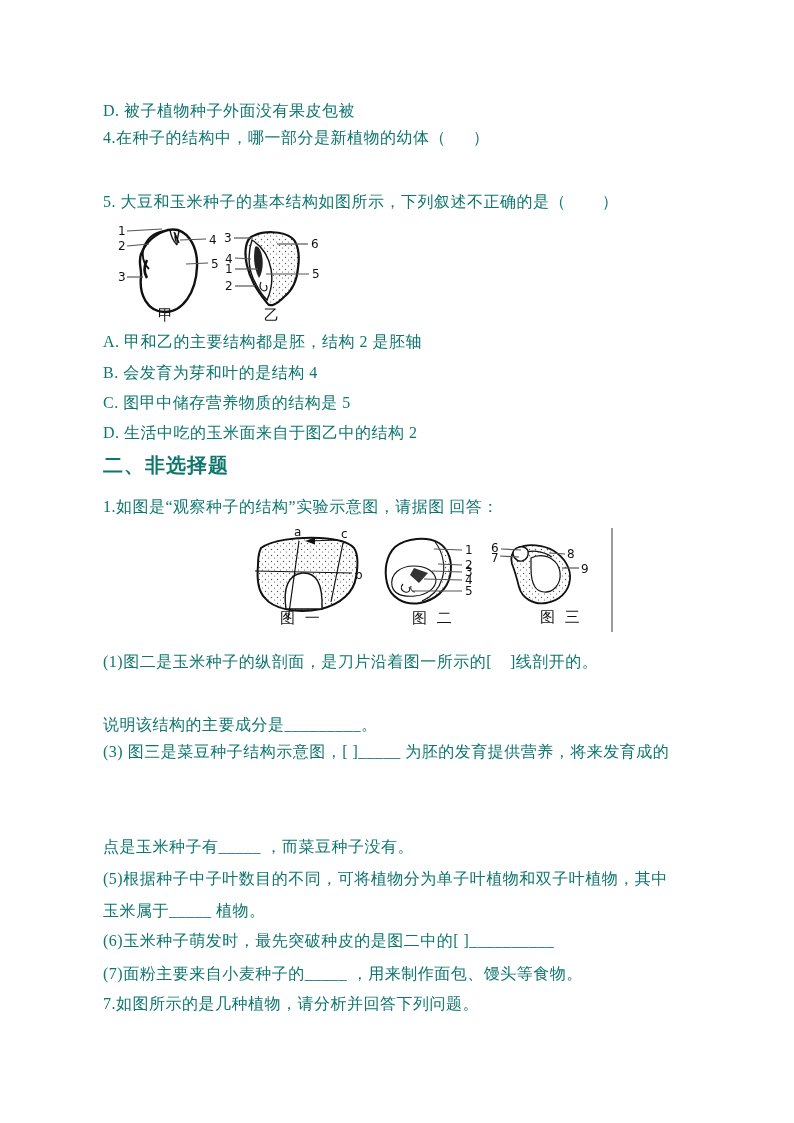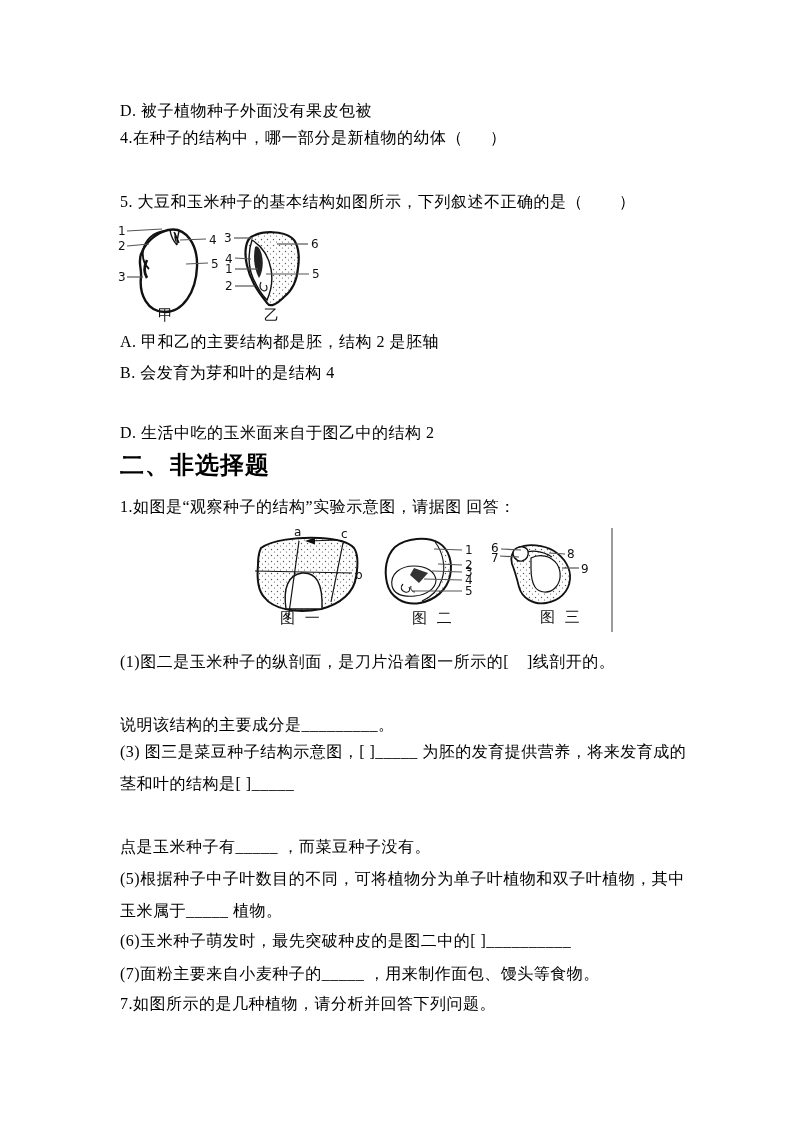--- a/index.html
+++ b/index.html
@@ -1,21 +1,21 @@
 <!DOCTYPE html>
 <html><head>
 <meta charset="utf-8">
 <style>
   html,body{margin:0;padding:0;}
   body{width:794px;height:1123px;background:#ffffff;position:relative;
        font-family:"Liberation Serif","DejaVu Serif",serif;color:#1a1a1a;}
   .page{position:absolute;left:0;top:0;width:794px;height:1123px;background:#fff;overflow:hidden;}
-  .tl{position:absolute;left:120px;font-size:16px;line-height:22px;white-space:pre;
-      color:#000000;letter-spacing:0.5px;}
-  .heading{font-weight:bold;font-size:24px;letter-spacing:1px;}
+  .tl{position:absolute;left:103px;font-size:16px;line-height:22px;white-space:pre;
+      color:#0f766e;letter-spacing:0.5px;}
+  .heading{font-weight:bold;font-size:20px;letter-spacing:1px;}
   .fig{position:absolute;}
   svg text{font-family:"DejaVu Sans","Liberation Sans",sans-serif;font-size:12px;fill:#111;}
   svg text.cap{font-family:"Liberation Serif","DejaVu Serif",serif;font-size:15px;letter-spacing:3px;}
   svg line.callout{stroke:#555;stroke-width:1.2;}
   svg .ink{stroke:#111;fill:none;}
 </style>
 </head>
 <body>
 
 <div class="page">
@@ -69,20 +69,21 @@
         <text x="109" y="70">2</text>
         <text x="195" y="28">6</text>
         <text x="196" y="58">5</text>
         <text x="148" y="100" class="cap">乙</text>
       </g>
     </svg>
   </div>
 
   <div class="tl" style="top:331px">A. 甲和乙的主要结构都是胚，结构 2 是胚轴</div>
   <div class="tl" style="top:362px">B. 会发育为芽和叶的是结构 4</div>
+  <div class="tl" style="top:392px">C. 图甲中储存营养物质的结构是 5</div>
   <div class="tl" style="top:422px">D. 生活中吃的玉米面来自于图乙中的结构 2</div>
 
   <div class="tl heading" style="top:454px">二、非选择题</div>
   <div class="tl" style="top:496px">1.如图是“观察种子的结构”实验示意图，请据图 回答：</div>
 
   <div class="fig" style="left:228px;top:524px">
     <svg width="392" height="118" viewBox="0 0 392 118">
       <defs>
         <pattern id="stipB" width="6" height="6" patternUnits="userSpaceOnUse">
           <circle cx="1.5" cy="1.5" r="0.7" fill="#555"></circle>
@@ -140,21 +141,20 @@
         <text x="353" y="49">9</text>
         <text x="312" y="98" class="cap">图 三</text>
       </g>
       <line x1="384" y1="4" x2="384" y2="108" stroke="#666" stroke-width="1.3"></line>
     </svg>
   </div>
 
   <div class="tl" style="top:651px">(1)图二是玉米种子的纵剖面，是刀片沿着图一所示的[    ]线剖开的。</div>
   <div class="tl" style="top:714px">说明该结构的主要成分是_________。</div>
   <div class="tl" style="top:741px">(3) 图三是菜豆种子结构示意图，[ ]_____ 为胚的发育提供营养，将来发育成的</div>
-  <div class="tl" style="top:773px">茎和叶的结构是[ ]_____</div>
   <div class="tl" style="top:836px">点是玉米种子有_____ ，而菜豆种子没有。</div>
   <div class="tl" style="top:868px">(5)根据种子中子叶数目的不同，可将植物分为单子叶植物和双子叶植物，其中</div>
   <div class="tl" style="top:900px">玉米属于_____ 植物。</div>
   <div class="tl" style="top:930px">(6)玉米种子萌发时，最先突破种皮的是图二中的[ ]__________</div>
   <div class="tl" style="top:963px">(7)面粉主要来自小麦种子的_____ ，用来制作面包、馒头等食物。</div>
   <div class="tl" style="top:993px">7.如图所示的是几种植物，请分析并回答下列问题。</div>
 
 </div>
 
 </body></html>

